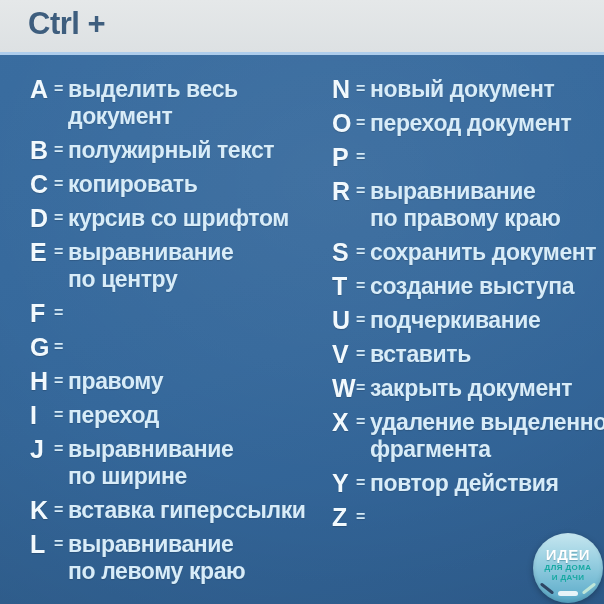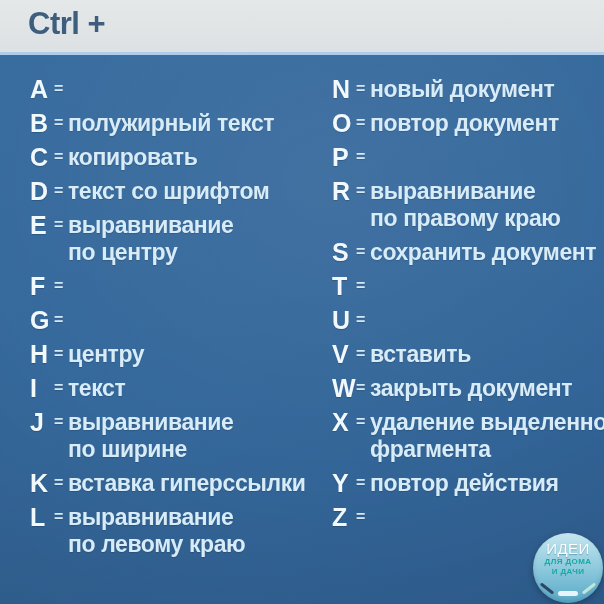--- a/index.html
+++ b/index.html
@@ -55,21 +55,21 @@
 
   
   .badge {
     position:absolute; right:1px; bottom:1px; width:70px; height:70px;
     border-radius:50%;
     background:linear-gradient(180deg,#c6e6ef 0%, #9bd1e2 38%, #58a9c8 100%);
     box-shadow:0 2px 6px rgba(0,0,0,0.28), inset 0 -2px 4px rgba(0,0,0,0.12);
     text-align:center;
   }
   .badge-line1 {
-    margin-top:7px; font-size:15px; font-weight:400; letter-spacing:0.5px;
+    margin-top:13px; font-size:15px; font-weight:700; letter-spacing:0.5px;
     color:#ffffff; text-shadow:0 1px 1px rgba(20,100,120,0.45);
   }
   .badge-line2, .badge-line3 {
     font-size:8px; font-weight:700; letter-spacing:0.4px;
     color:#17a9a2; line-height:10px;text-align:center;
   }
   .pencil {
     position:absolute; width:16px; height:3px; border-radius:2px;
   }
   .pencil-left  { left:6px;  bottom:13px; background:#2e4563; transform:rotate(38deg); }
@@ -86,38 +86,40 @@
 <div class="stage">
 
   <div class="header">
     <div class="header-title">Ctrl +</div>
   </div>
 
   <div class="col col-left">
     <div class="row">
       <span class="key">A</span>
       <span class="eq">=</span>
+      <span class="desc">выделить весь
+документ</span>
     </div>
 
     <div class="row">
       <span class="key">B</span>
       <span class="eq">=</span>
       <span class="desc">полужирный текст</span>
     </div>
 
     <div class="row">
       <span class="key">C</span>
       <span class="eq">=</span>
       <span class="desc">копировать</span>
     </div>
 
     <div class="row">
       <span class="key">D</span>
       <span class="eq">=</span>
-      <span class="desc">текст со шрифтом</span>
+      <span class="desc">курсив со шрифтом</span>
     </div>
 
     <div class="row">
       <span class="key">E</span>
       <span class="eq">=</span>
       <span class="desc">выравнивание
 по центру</span>
     </div>
 
     <div class="row">
@@ -126,27 +128,27 @@
     </div>
 
     <div class="row">
       <span class="key">G</span>
       <span class="eq">=</span>
     </div>
 
     <div class="row">
       <span class="key">H</span>
       <span class="eq">=</span>
-      <span class="desc">центру</span>
+      <span class="desc">правому</span>
     </div>
 
     <div class="row">
       <span class="key">I</span>
       <span class="eq">=</span>
-      <span class="desc">текст</span>
+      <span class="desc">переход</span>
     </div>
 
     <div class="row">
       <span class="key">J</span>
       <span class="eq">=</span>
       <span class="desc">выравнивание
 по ширине</span>
     </div>
 
     <div class="row">
@@ -165,21 +167,21 @@
   <div class="col col-right">
     <div class="row">
       <span class="key">N</span>
       <span class="eq">=</span>
       <span class="desc">новый документ</span>
     </div>
 
     <div class="row">
       <span class="key">O</span>
       <span class="eq">=</span>
-      <span class="desc">повтор документ</span>
+      <span class="desc">переход документ</span>
     </div>
 
     <div class="row">
       <span class="key">P</span>
       <span class="eq">=</span>
     </div>
 
     <div class="row">
       <span class="key">R</span>
       <span class="eq">=</span>
@@ -189,25 +191,27 @@
 
     <div class="row">
       <span class="key">S</span>
       <span class="eq">=</span>
       <span class="desc">сохранить документ</span>
     </div>
 
     <div class="row">
       <span class="key">T</span>
       <span class="eq">=</span>
+      <span class="desc">создание выступа</span>
     </div>
 
     <div class="row">
       <span class="key">U</span>
       <span class="eq">=</span>
+      <span class="desc">подчеркивание</span>
     </div>
 
     <div class="row">
       <span class="key">V</span>
       <span class="eq">=</span>
       <span class="desc">вставить</span>
     </div>
 
     <div class="row">
       <span class="key">W</span>

